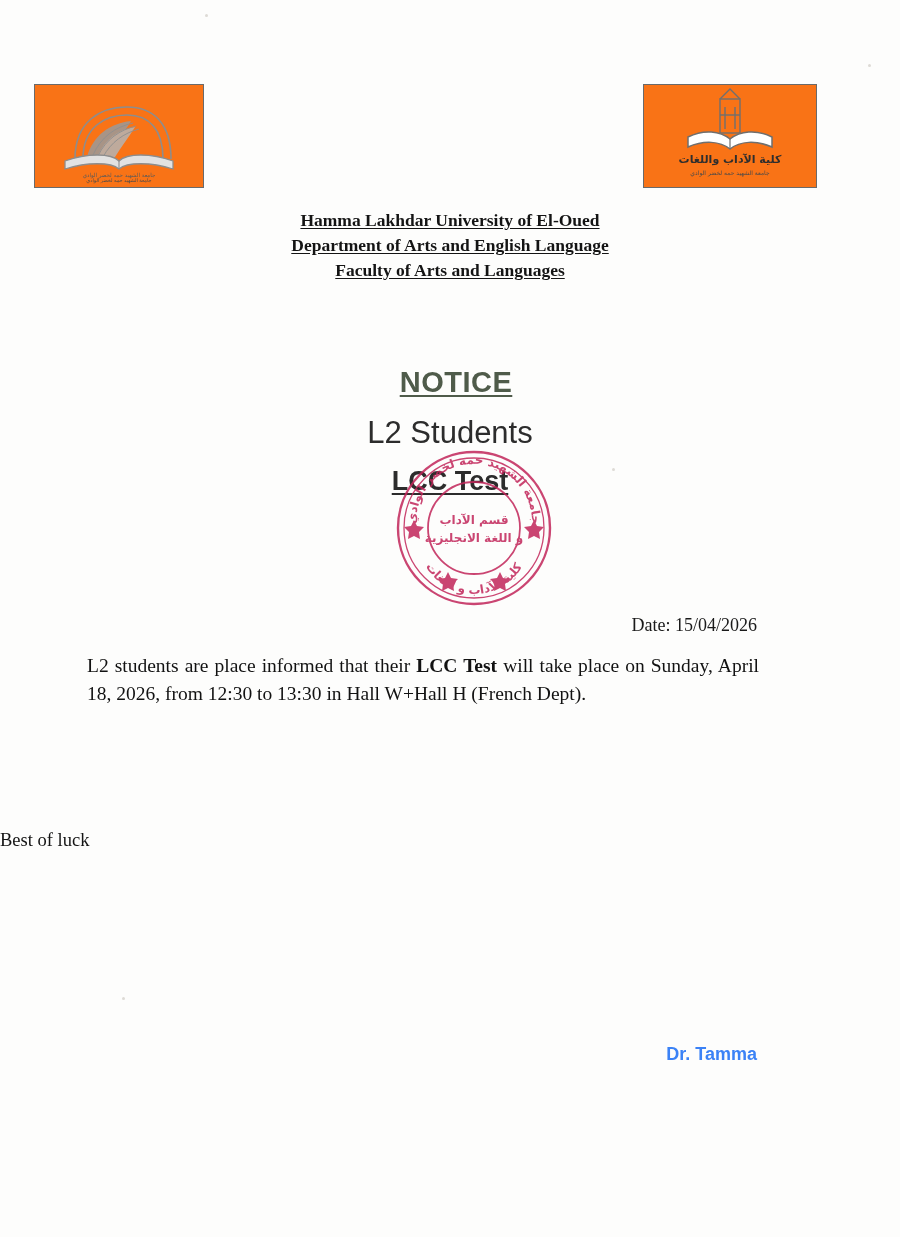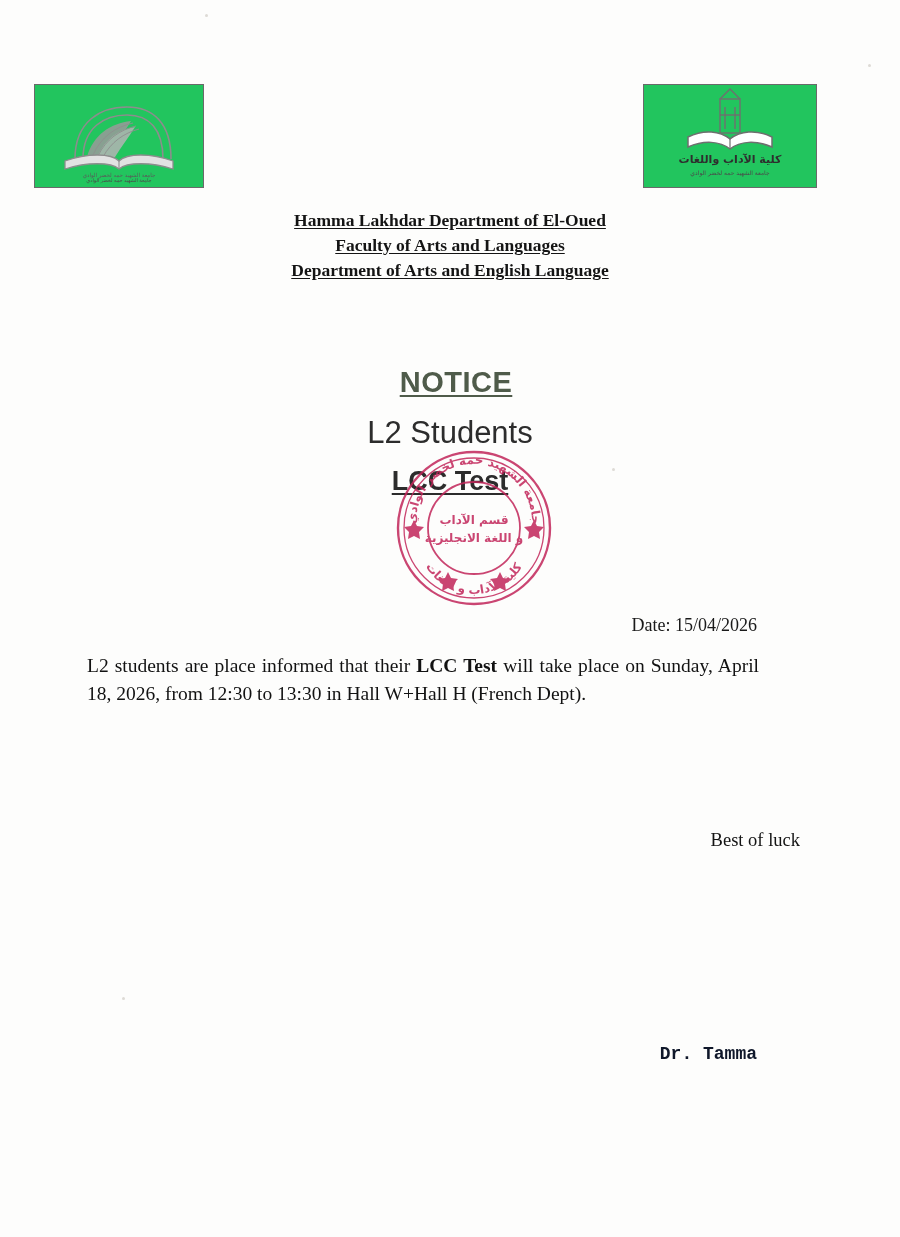--- a/index.html
+++ b/index.html
@@ -19,21 +19,21 @@
   .page {
     position: absolute;
     inset: 0;
     background: #fdfdfc;
   }
 
   
   .logo-box {
     position: absolute;
     border: 1px solid #6a6a6a;
-    background: #22c55e;
+    background: #f97316;
     box-sizing: border-box;
     overflow: hidden;
   }
   .logo-left {
     left: 34px;
     top: 84px;
     width: 170px;
     height: 104px;
   }
   .logo-right {
@@ -149,34 +149,34 @@
     color: #121212;
     font-family: "Liberation Serif", serif;
   }
   .body-para b { font-weight: bold; }
 
   .best-luck {
     position: absolute;
     top: 830px;
     left: 0;
     width: 800px;
-    text-align: right;
+    text-align: left;
     font-size: 18.5px;
     color: #141414;
     font-family: "Liberation Serif", serif;
   }
 
   .signature {
     position: absolute;
     top: 1044px;
     right: 143px;
     font-size: 18px;
     font-weight: bold;
-    color: #0f172a;
-    font-family: Liberation Mono, monospace;
+    color: #3b82f6;
+    font-family: Liberation Sans, sans-serif;
   }
 
   
   .speck {
     position: absolute;
     background: #dedbd6;
     border-radius: 50%;
   }
 </style>
 </head>
@@ -224,23 +224,23 @@
 
       <path d="M44 52 C60 44, 76 46, 86 54 C96 46, 112 44, 128 52 L128 62 C112 55, 96 56, 86 64 C76 56, 60 55, 44 62 Z" fill="#ffffff" stroke="#6f6f6f" stroke-width="1.5"></path>
       <line x1="86" y1="54" x2="86" y2="64" stroke="#6f6f6f" stroke-width="1.2"></line>
 
       <text x="86" y="78" font-family="'DejaVu Sans', sans-serif" font-size="11" font-weight="bold" fill="#2e2e2e" text-anchor="middle">كلية الآداب واللغات</text>
       <text x="86" y="90" font-family="'DejaVu Sans', sans-serif" font-size="6" fill="#4a4a4a" text-anchor="middle">جامعة الشهيد حمه لخضر الوادي</text>
     </svg>
   </div>
 
   <div class="header-block">
-    <div class="header-line">Hamma Lakhdar Department of El-Oued</div>
+    <div class="header-line">Hamma Lakhdar University of El-Oued</div>
+    <div class="header-line">Department of Arts and English Language</div>
     <div class="header-line">Faculty of Arts and Languages</div>
-    <div class="header-line">Department of Arts and English Language</div>
   </div>
 
   <div class="title-notice">NOTICE</div>
   <div class="title-main">L2 Students</div>
   <div class="title-sub">LCC Test</div>
 
   <div class="stamp">
     <svg width="222" height="160" viewBox="0 0 222 160">
       <g transform="translate(111,80)" opacity="0.85">
         <circle r="76" fill="none" stroke="#c2265a" stroke-width="2.4"></circle>

